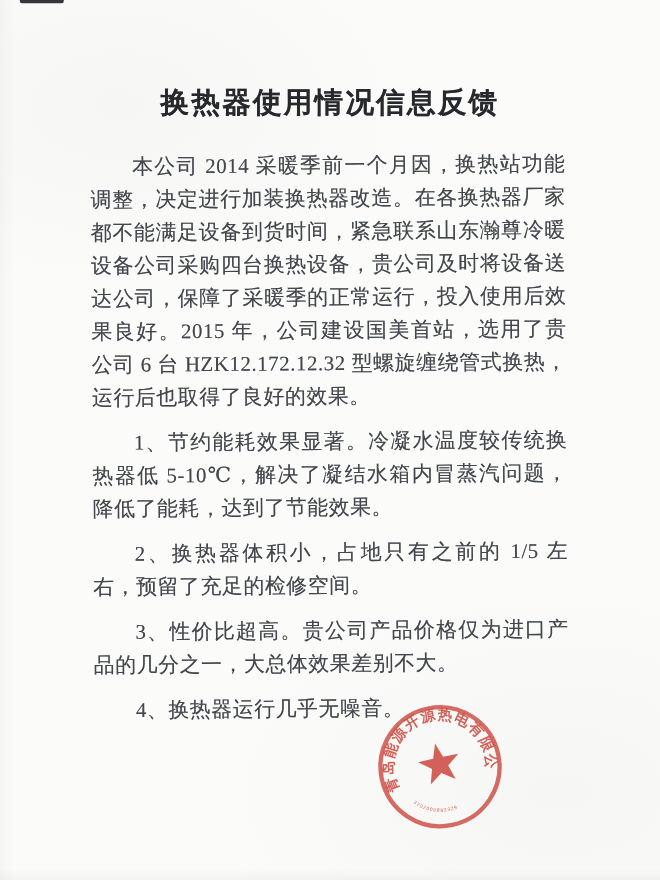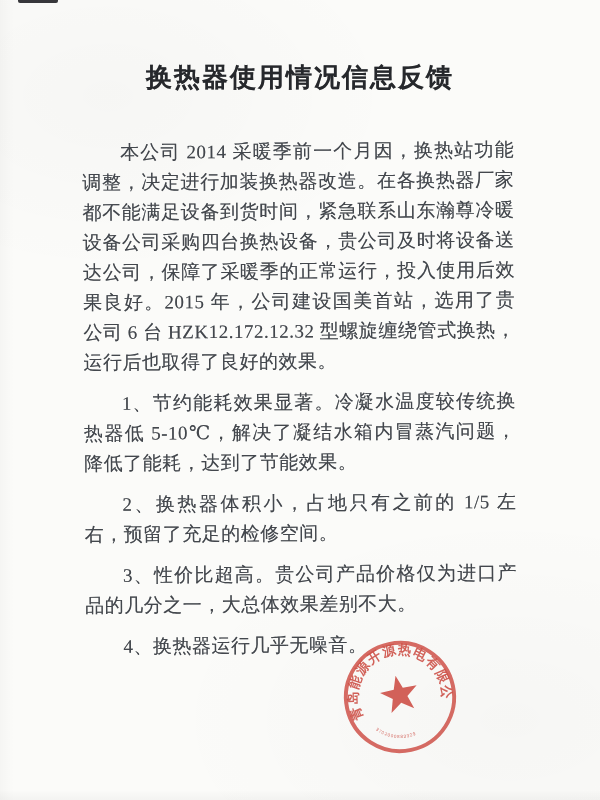--- a/index.html
+++ b/index.html
@@ -21,21 +21,21 @@
   .corner-mark {
     position: absolute;
     left: 18px; top: 0;
     width: 40px; height: 3px;
     background: #15151a;
     border-radius: 0 0 2px 2px;
     opacity: 0.85;
   }
   .doc-title {
     position: absolute;
-    left: 0; top: 60px;
+    left: 0; top: 76px;
     width: 600px;
     text-align: center;
     font-family: "Liberation Sans", "DejaVu Sans", sans-serif;
     font-weight: 700;
     font-size: 26px;
     letter-spacing: 2px;
     color: #26282c;
     text-shadow: 0 0 0.6px rgba(38,40,44,0.55);
   }
   .doc-body {

